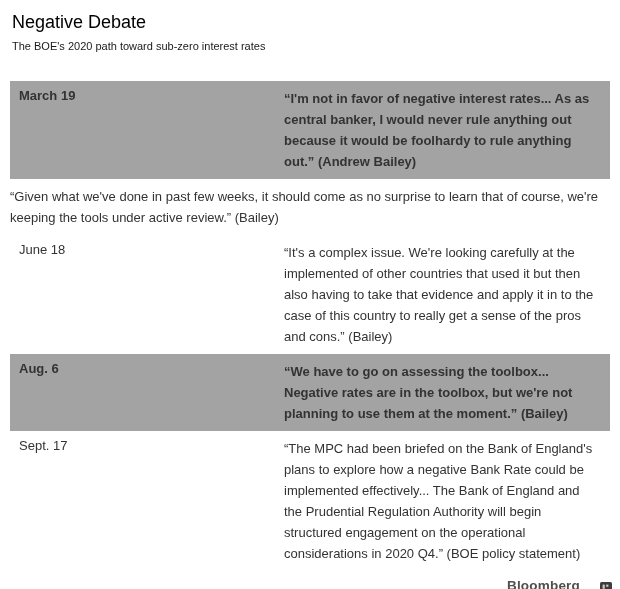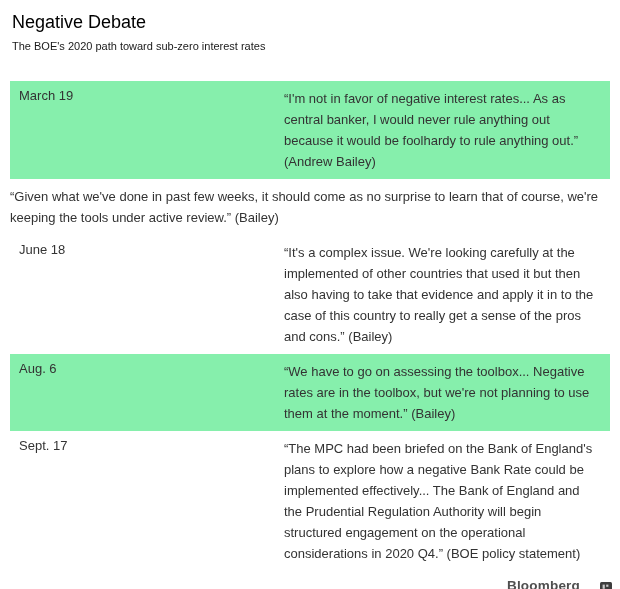--- a/index.html
+++ b/index.html
@@ -23,21 +23,21 @@
   .subtitle {
     margin: 0;
     font-size: 11px;
     line-height: 16px;
     font-weight: 400;
     color: #1a1a1a;
   }
 
   .quotes-table { margin: 27px 10px 0 10px; width: 600px; }
   .row { display: flex; align-items: flex-start; }
-  .row.stripe { background: #86efac; }
+  .row.stripe { background: #a3a3a3; font-weight: bold; }
   .cell-date {
     flex: 0 0 274px;
     padding: 7px 0 7px 9px;
     font-size: 13px;
     line-height: 15px;
     color: #333333;
   }
   .cell-quote {
     flex: 1 1 auto;
     padding: 7px 10px 7px 0;

